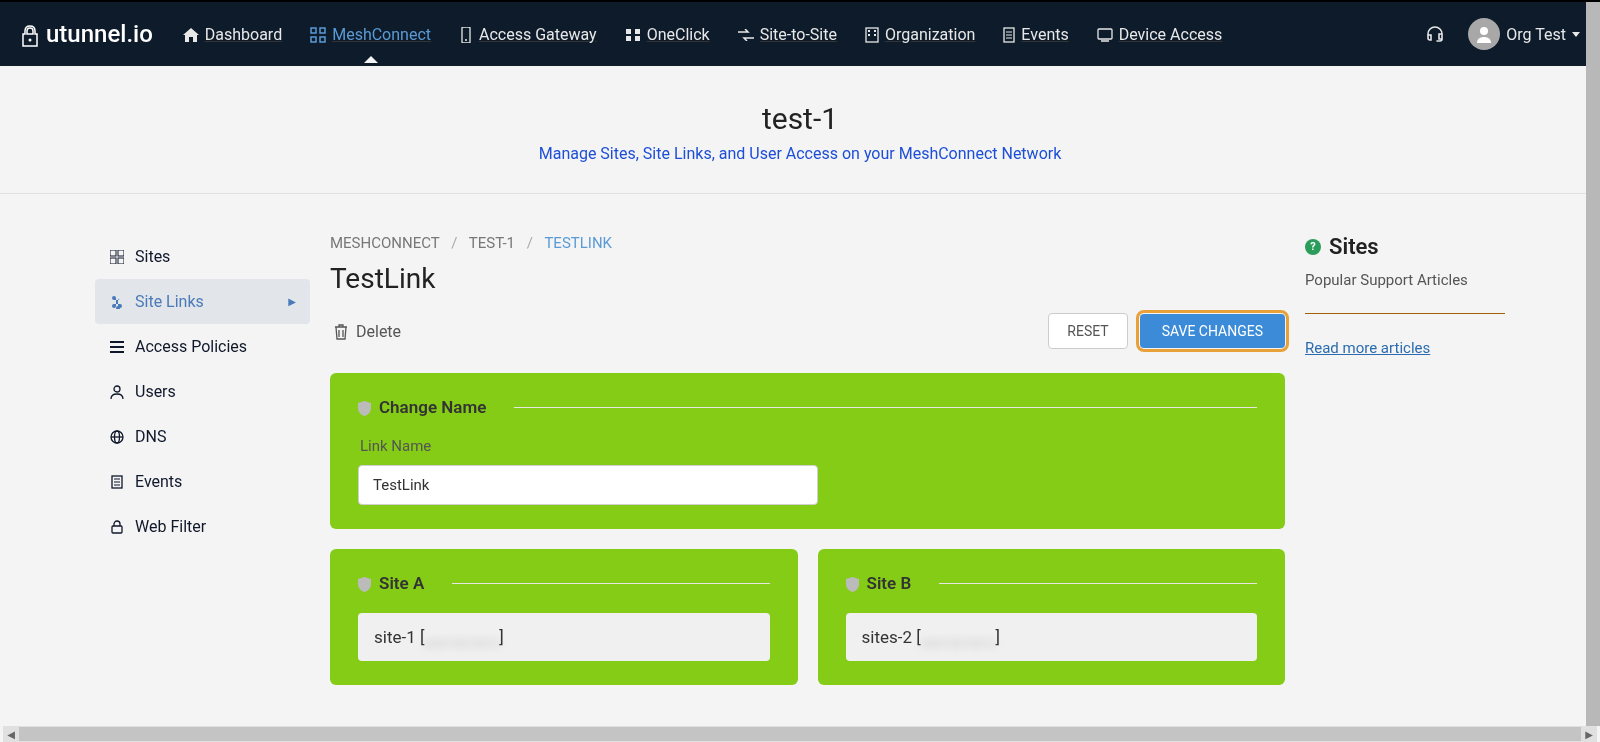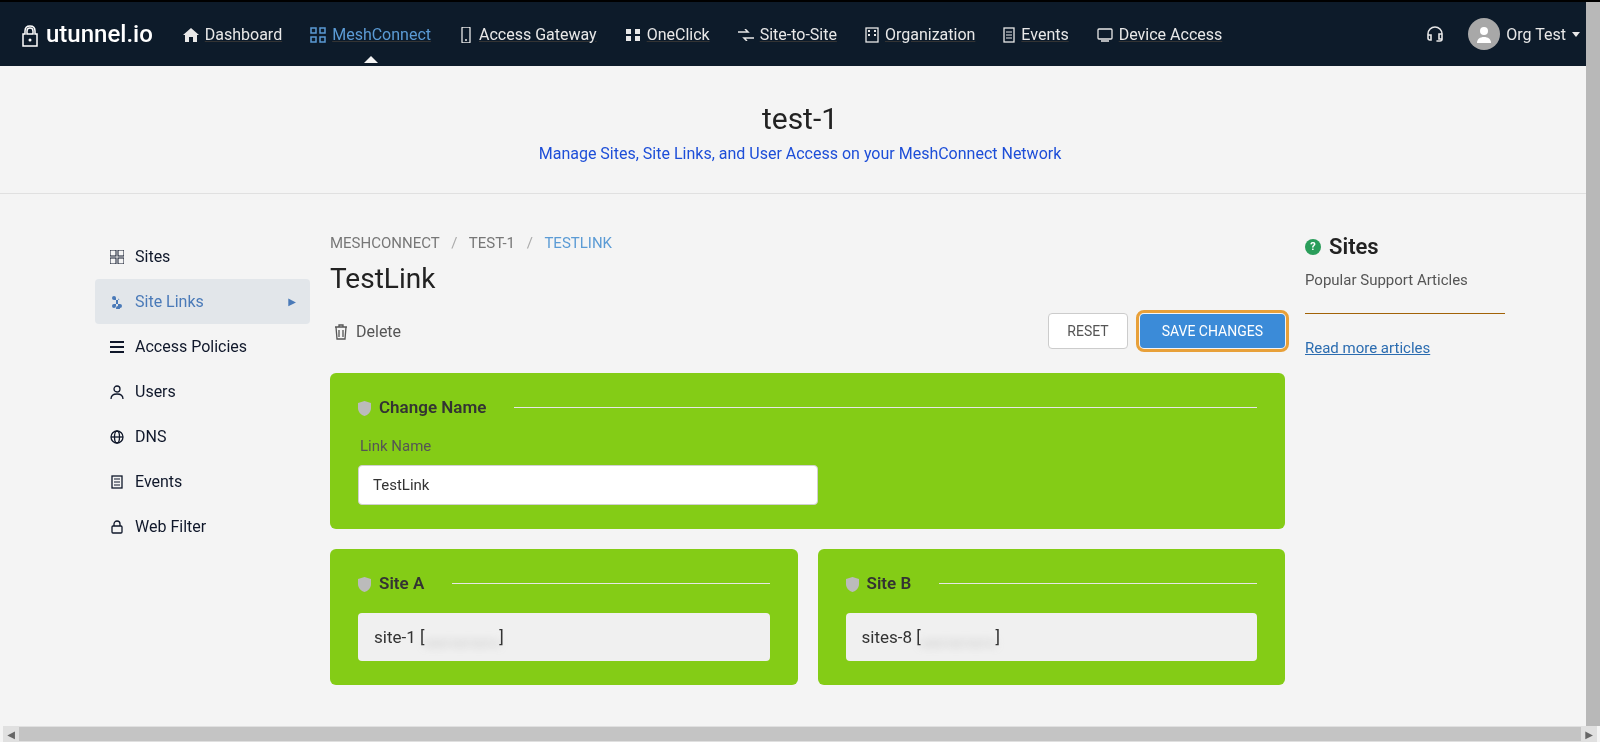--- a/index.html
+++ b/index.html
@@ -296,21 +296,21 @@
       </div>
       <div class="card">
         <div class="card-header">
           <span class="shield-small"><svg width="13" height="15" viewBox="0 0 13 15">
                 <path d="M6.5 0L0 2v5c0 4 3 7 6.5 8 3.5-1 6.5-4 6.5-8V2L6.5 0z" fill="currentColor"></path>
               </svg></span>
           <span class="card-header-title">Site B</span>
           <div class="card-header-line"></div>
         </div>
         <div class="read-box">
-          <span>sites-8 [</span><span class="blur">___.__.__._</span><span>]</span>
+          <span>sites-2 [</span><span class="blur">___.__.__._</span><span>]</span>
         </div>
       </div>
     </div>
   </div>
 
   <div class="help-col">
     <div class="help-title">
       <span class="help-question">?</span>
       <span>Sites</span>
     </div>

